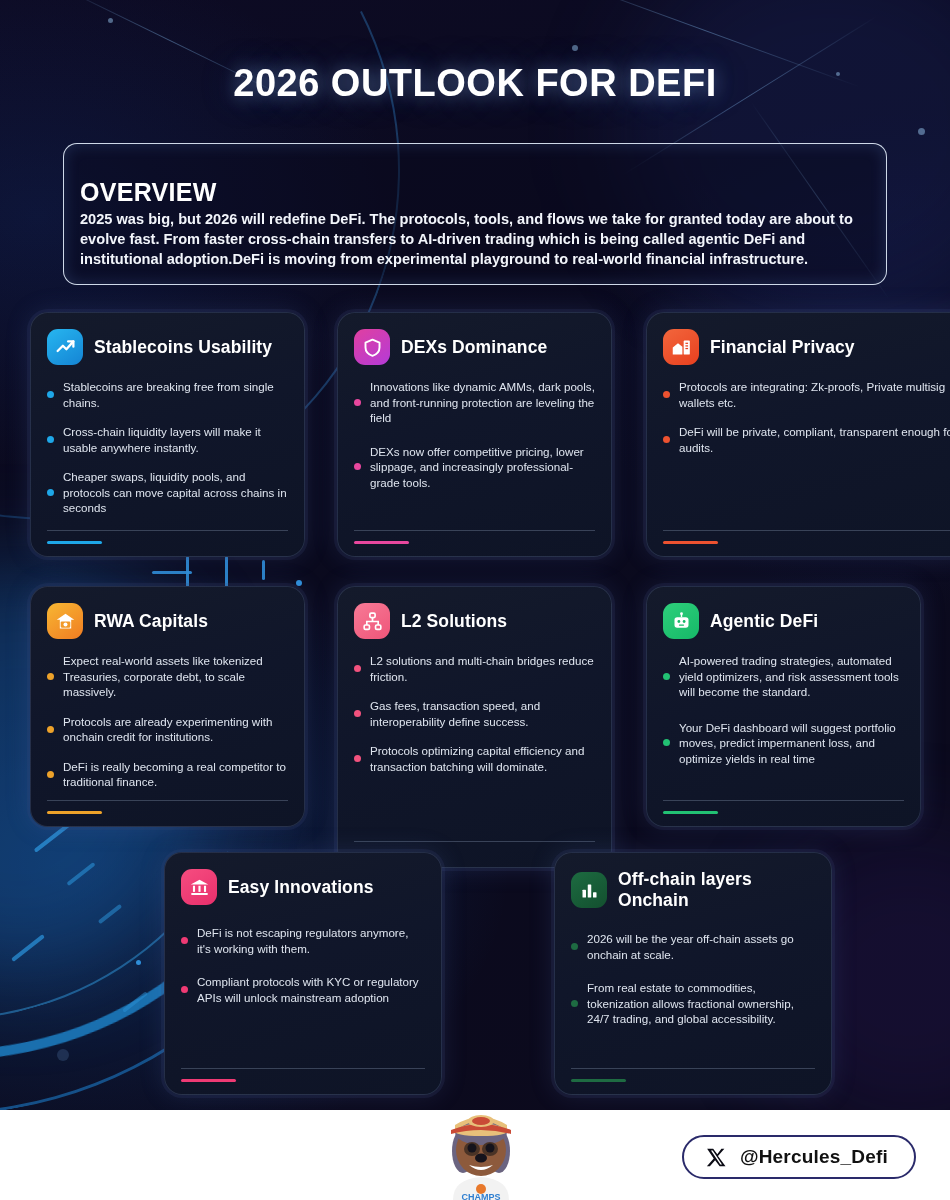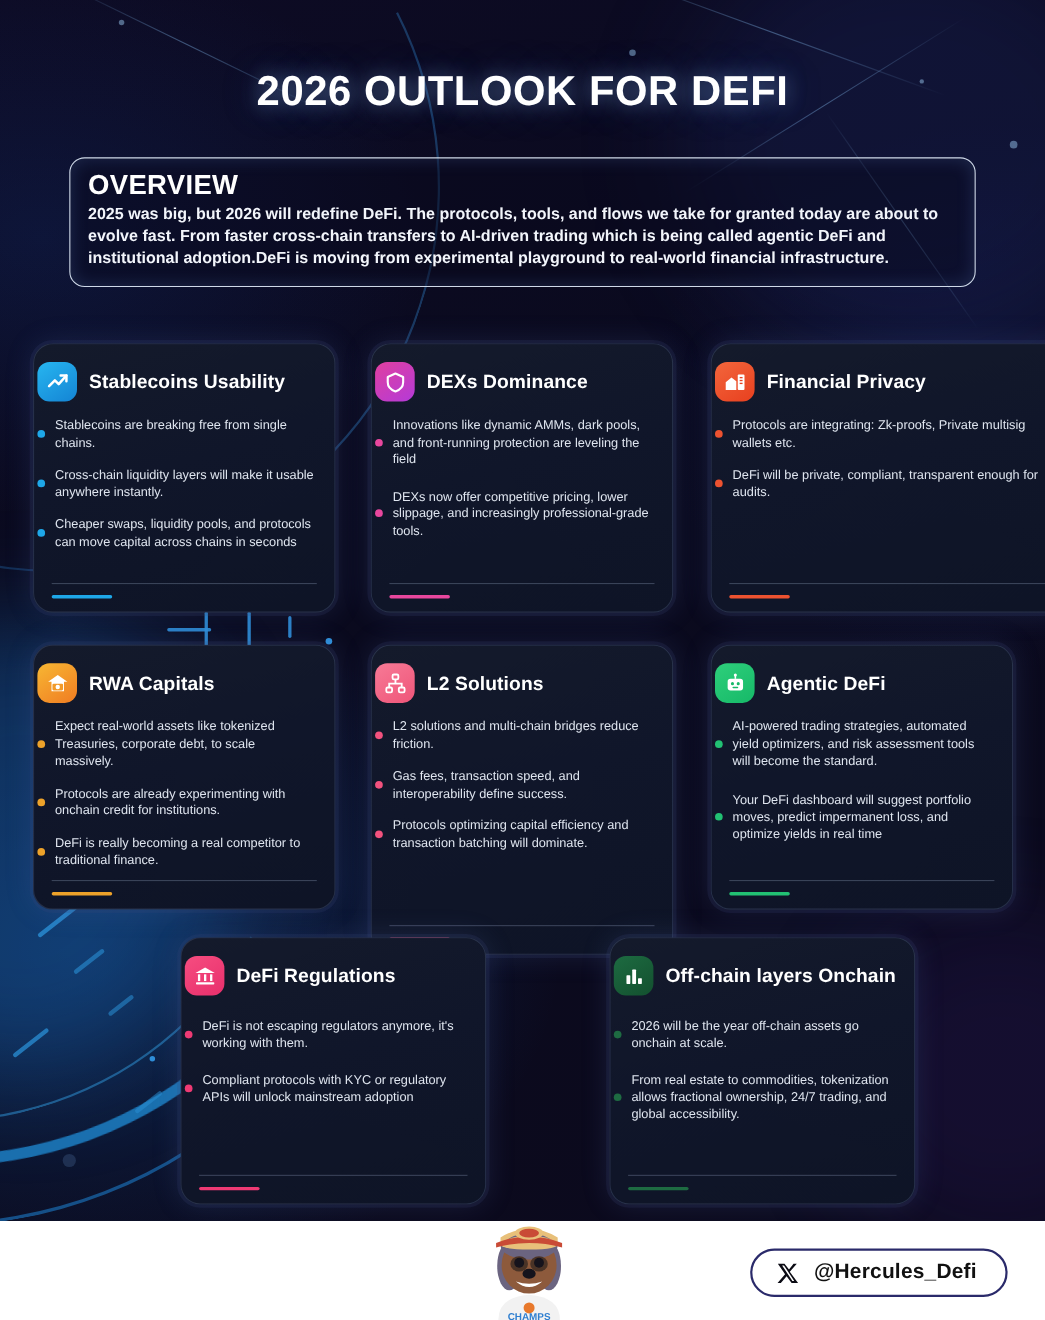--- a/index.html
+++ b/index.html
@@ -52,31 +52,31 @@
     font-size:38px; font-weight:bold; letter-spacing:.5px; color:#ffffff;
     text-shadow:0 0 18px rgba(150,200,255,.45), 0 0 40px rgba(90,150,240,.25);
   }
   .overview {
     position:absolute; left:63px; top:143px; width:824px;
     border:1.6px solid rgba(225,235,250,.92); border-radius:14px;
     background:rgba(8,9,28,.45);
     padding:10px 16px 14px 16px;
     box-shadow:0 0 16px rgba(120,170,255,.18) inset;
   }
-  .overview h2 { font-size:25px; font-weight:bold; color:#fff; letter-spacing:.3px; margin-bottom:3px; }
+  .overview h2 { font-size:25px; font-weight:bold; color:#fff; letter-spacing:.3px; margin-bottom:3px;margin-top:24px; }
   .overview p { font-size:14.6px; line-height:1.36; color:#f2f5fb; font-weight:bold; }
 
   
   .card {
     position:absolute;
     background:linear-gradient(165deg, #141a2b 0%, #10162a 45%, #0e1426 100%);
     border-radius:18px;
     border:1px solid rgba(120,140,190,.22);
     box-shadow:0 0 0 3px rgba(60,70,120,.18), 0 0 26px rgba(90,120,200,.18);
-    padding:16px 16px 12px 3px;
+    padding:16px 16px 12px 16px;
   }
   .card-head { display:flex; align-items:center; gap:11px; margin-bottom:14px; }
   .icon-box {
     width:36px; height:36px; border-radius:11px; flex:0 0 auto;
     display:flex; align-items:center; justify-content:center;
   }
   .icon-box svg { width:21px; height:21px; display:block; }
   .card-title { font-size:17.5px; font-weight:bold; color:#ffffff; letter-spacing:.1px; }
   .bullets { list-style:none; }
   .bullets li { display:flex; align-items:center; gap:9px; margin-bottom:14px;justify-content:space-between; }
@@ -332,21 +332,21 @@
     <div class="card-head" style="margin-bottom:20px;">
       <div class="icon-box" style="background:linear-gradient(145deg,#f64d80,#e82f6c);">
         <svg viewBox="0 0 24 24" fill="#fff">
           <path d="M12 3 L22 8.5 H2 Z"></path>
           <rect x="4.5" y="10" width="2.4" height="7"></rect>
           <rect x="10.8" y="10" width="2.4" height="7"></rect>
           <rect x="17.1" y="10" width="2.4" height="7"></rect>
           <rect x="2.5" y="18.2" width="19" height="2.4" rx=".8"></rect>
         </svg>
       </div>
-      <div class="card-title">DeFi Regulations</div>
+      <div class="card-title">Easy Innovations</div>
     </div>
     <ul class="bullets">
       <li>
           <span class="bdot" style="background:#ef3a74"></span>
           <span class="btext">DeFi is not escaping regulators anymore, it's working with them.</span>
         </li>
       <li style="margin-top:18px;">
           <span class="bdot" style="background:#ef3a74"></span>
           <span class="btext">Compliant protocols with KYC or regulatory APIs will unlock mainstream adoption</span>
         </li>

